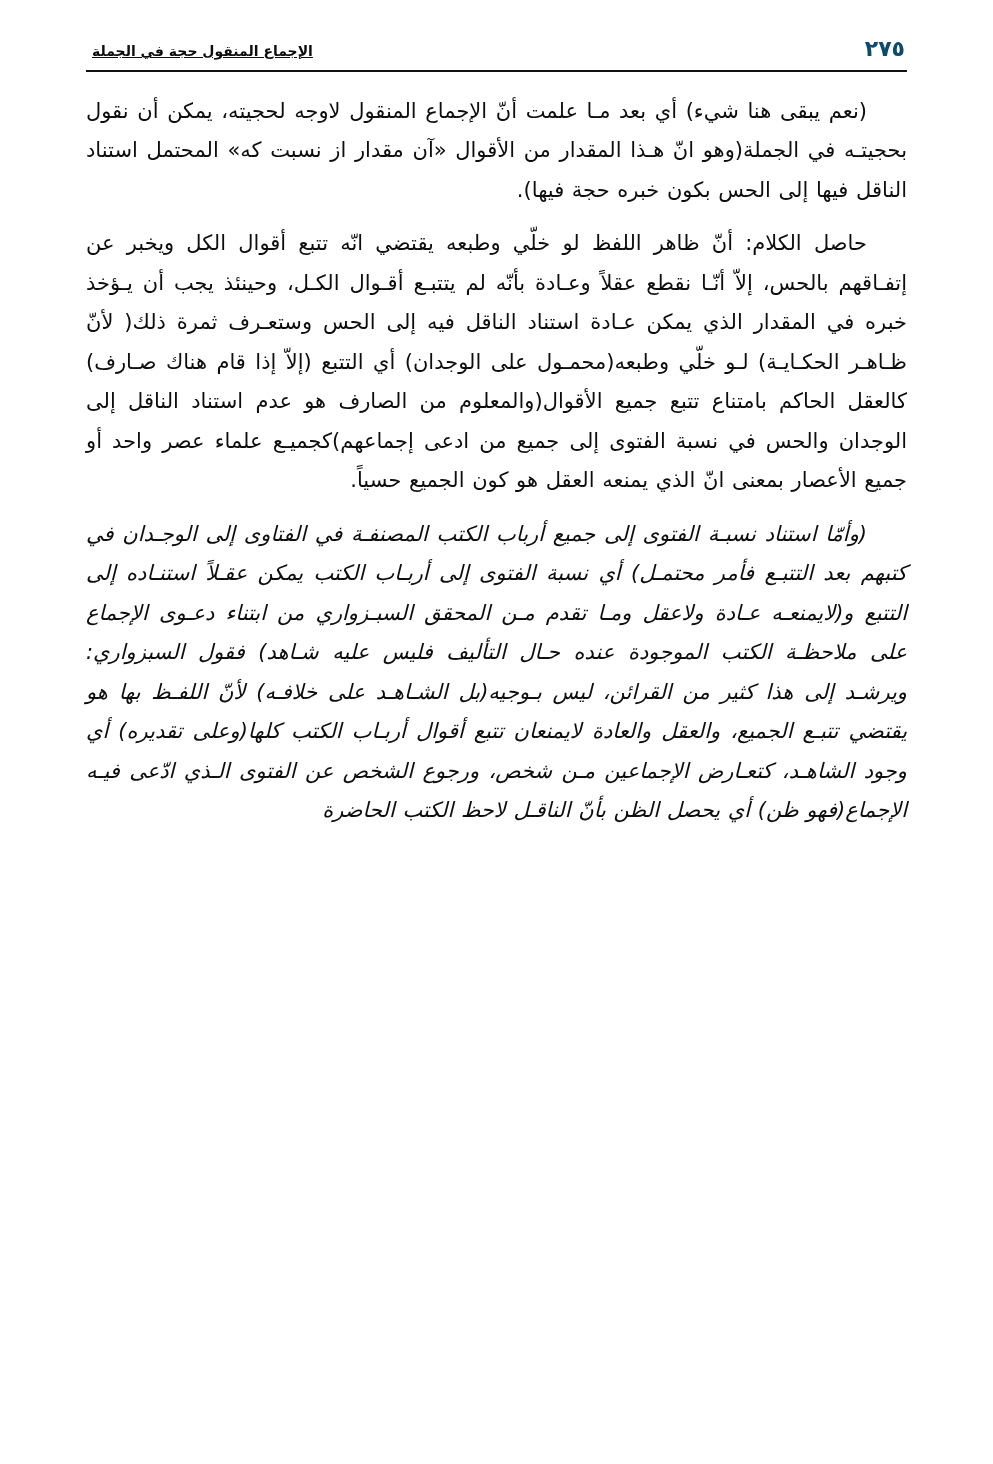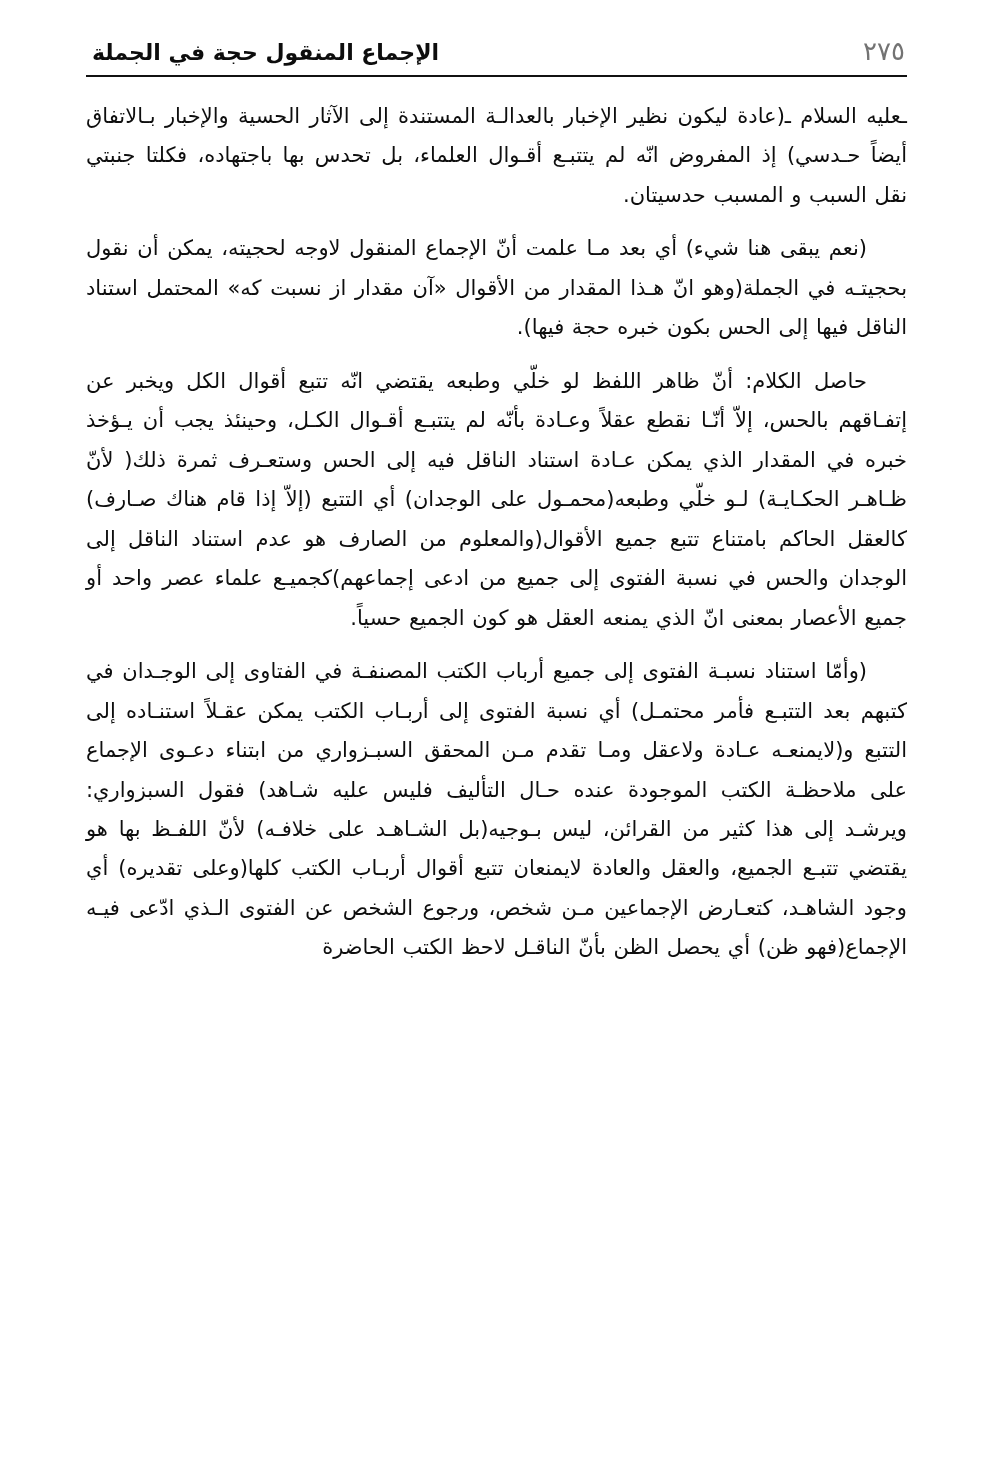--- a/index.html
+++ b/index.html
@@ -23,30 +23,31 @@
   }
   .header {
     display: flex;
     flex-direction: row-reverse;
     justify-content: space-between;
     align-items: baseline;
     direction: rtl;
     padding: 0 2px 0 6px;
   }
   .header-title {
-    font-size: 22px;
+    font-size: 14px;
     font-weight: 700;
     letter-spacing: 0px;
     color: #0d0d0d;
     white-space: nowrap;
+    text-decoration: underline;
   }
   .page-number {
-    font-size: 26px;
-    font-weight: 400;
-    color: #737373;
+    font-size: 22px;
+    font-weight: 700;
+    color: #0c4a6e;
     letter-spacing: 1px;
   }
   .rule {
     margin-top: 9px;
     margin-bottom: 20px;
     height: 2px;
     background: #111;
     width: 100%;
   }
   .body {
@@ -61,34 +62,34 @@
     text-align: justify;
     text-align-last: right;
     word-spacing: 1px;
     color: #0e0e0e;
   }
   p.para.indent {
     text-indent: 40px;
   }
   p.para.last {
     margin-bottom: 0;
+    font-style: italic;
   }
 </style>
 </head>
 <body>
 
 <div class="page">
 
   <div class="header">
     <div class="header-title">الإجماع المنقول حجة في الجملة</div>
     <div class="page-number">٢٧٥</div>
   </div>
 
   <div class="rule"></div>
 
   <div class="body">
-    <p class="para">ـعليه السلام ـ(عادة ليكون نظير الإخبار بالعدالـة المستندة إلى الآثار الحسية والإخبار بـالاتفاق أيضاً حـدسي) إذ المفروض انّه لم يتتبـع أقـوال العلماء، بل تحدس بها باجتهاده، فكلتا جنبتي نقل السبب و المسبب حدسيتان.</p>
     <p class="para indent">(نعم يبقى هنا شيء) أي بعد مـا علمت أنّ الإجماع المنقول لاوجه لحجيته، يمكن أن نقول بحجيتـه في الجملة(وهو انّ هـذا المقدار من الأقوال «آن مقدار از نسبت كه» المحتمل استناد الناقل فيها إلى الحس بكون خبره حجة فيها).</p>
     <p class="para indent">حاصل الكلام: أنّ ظاهر اللفظ لو خلّي وطبعه يقتضي انّه تتبع أقوال الكل ويخبر عن إتفـاقهم بالحس، إلاّ أنّـا نقطع عقلاً وعـادة بأنّه لم يتتبـع أقـوال الكـل، وحينئذ يجب أن يـؤخذ خبره في المقدار الذي يمكن عـادة استناد الناقل فيه إلى الحس وستعـرف ثمرة ذلك( لأنّ ظـاهـر الحكـايـة) لـو خلّي وطبعه(محمـول على الوجدان) أي التتبع (إلاّ إذا قام هناك صـارف) كالعقل الحاكم بامتناع تتبع جميع الأقوال(والمعلوم من الصارف هو عدم استناد الناقل إلى الوجدان والحس في نسبة الفتوى إلى جميع من ادعى إجماعهم)كجميـع علماء عصر واحد أو جميع الأعصار بمعنى انّ الذي يمنعه العقل هو كون الجميع حسياً.</p>
     <p class="para indent last">(وأمّا استناد نسبـة الفتوى إلى جميع أرباب الكتب المصنفـة في الفتاوى إلى الوجـدان في كتبهم بعد التتبـع فأمر محتمـل) أي نسبة الفتوى إلى أربـاب الكتب يمكن عقـلاً استنـاده إلى التتبع و(لايمنعـه عـادة ولاعقل ومـا تقدم مـن المحقق السبـزواري من ابتناء دعـوى الإجماع على ملاحظـة الكتب الموجودة عنده حـال التأليف فليس عليه شـاهد) فقول السبزواري: ويرشـد إلى هذا كثير من القرائن، ليس بـوجيه(بل الشـاهـد على خلافـه) لأنّ اللفـظ بها هو يقتضي تتبـع الجميع، والعقل والعادة لايمنعان تتبع أقوال أربـاب الكتب كلها(وعلى تقديره) أي وجود الشاهـد، كتعـارض الإجماعين مـن شخص، ورجوع الشخص عن الفتوى الـذي ادّعى فيـه الإجماع(فهو ظن) أي يحصل الظن بأنّ الناقـل لاحظ الكتب الحاضرة</p>
   </div>
 
 </div>
 
 </body></html>

